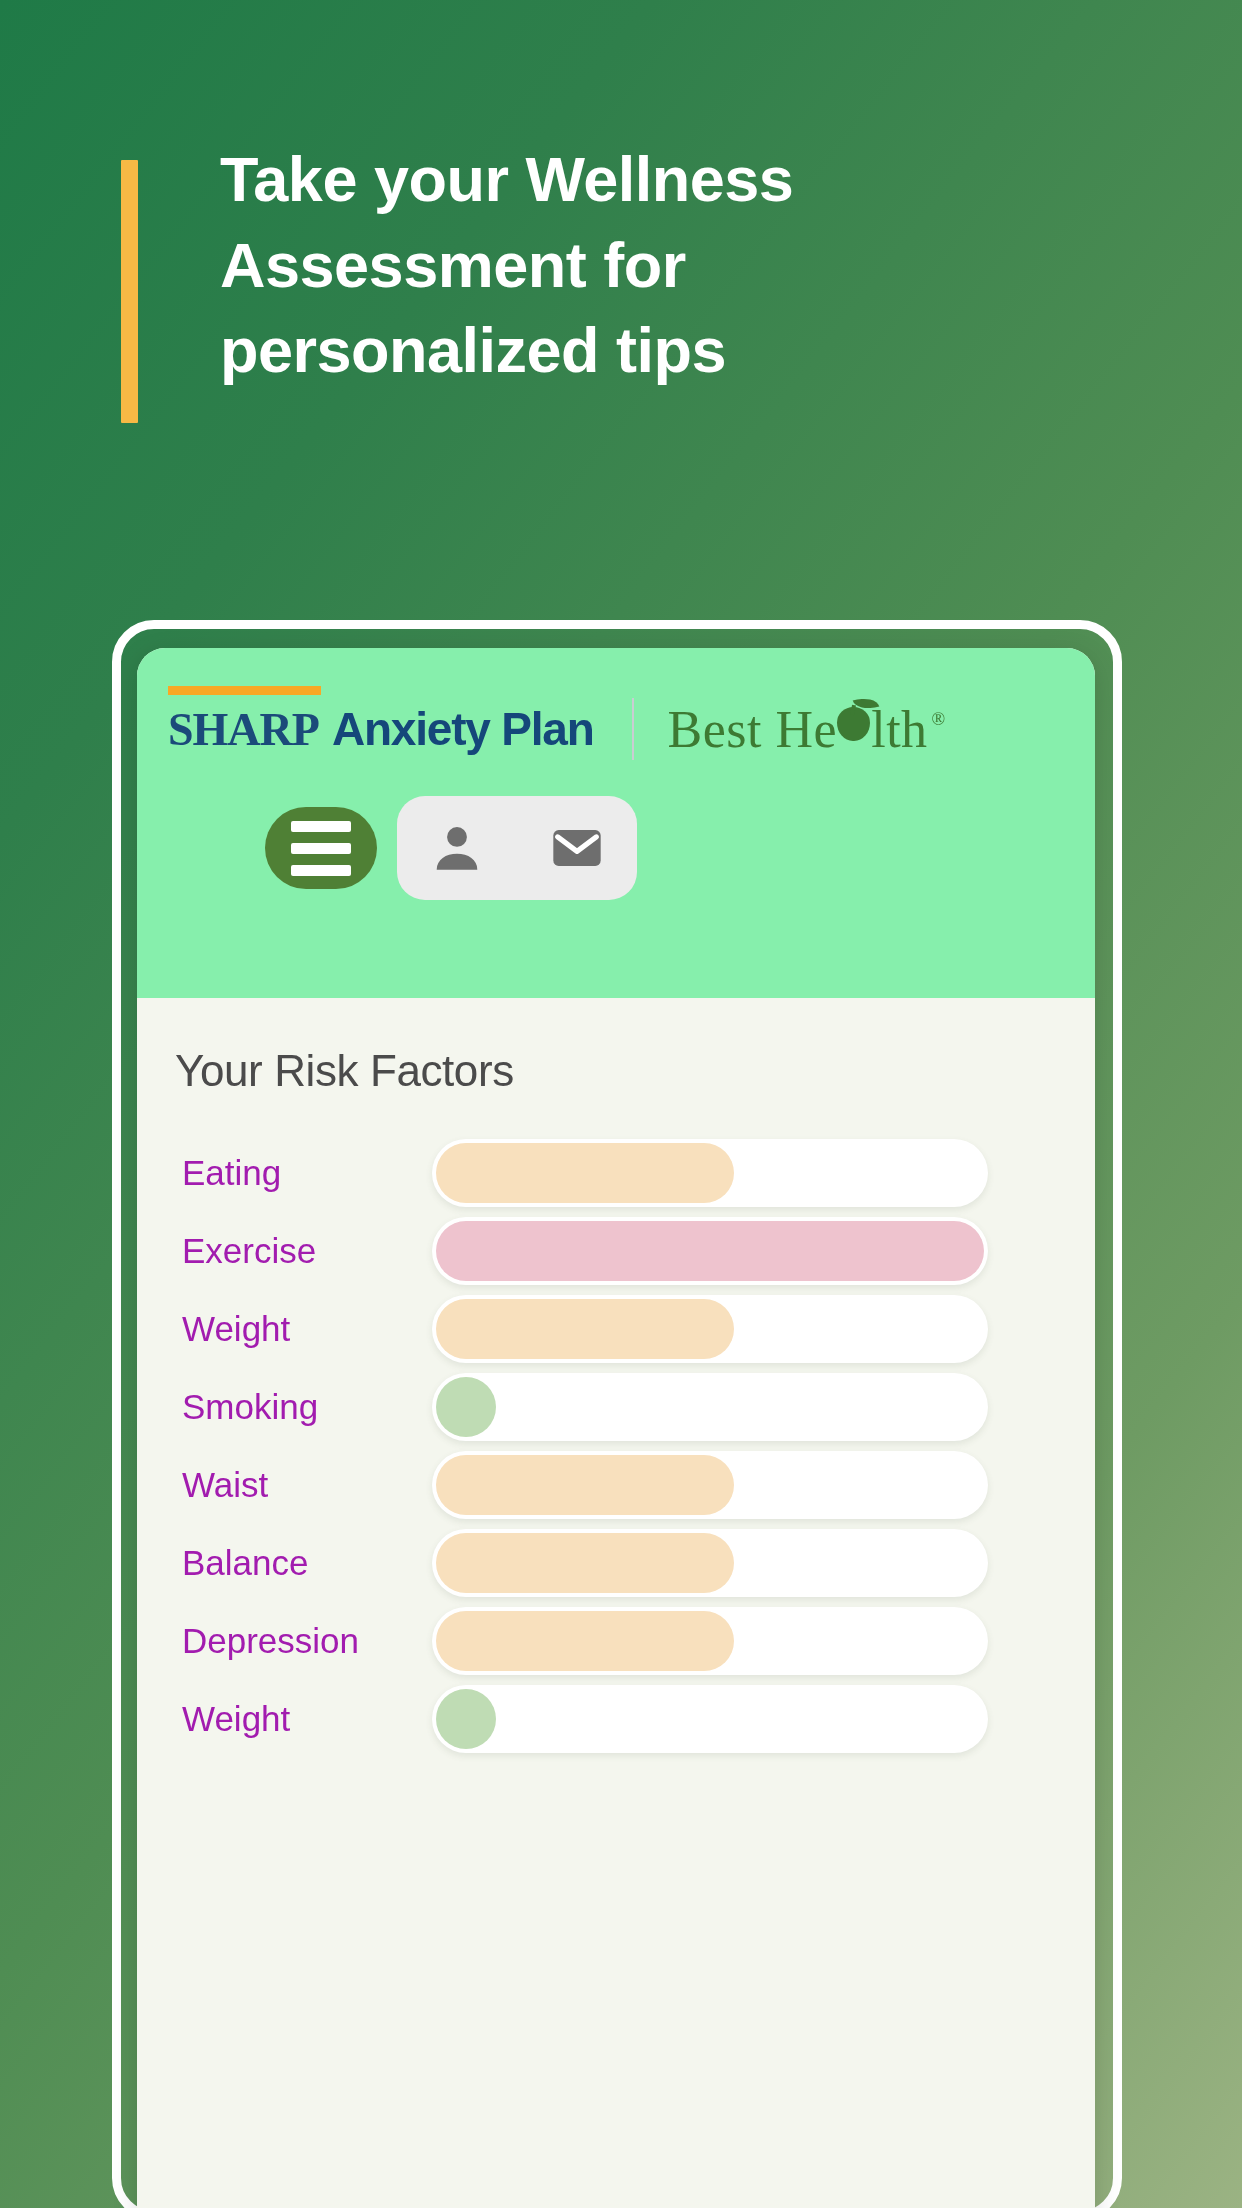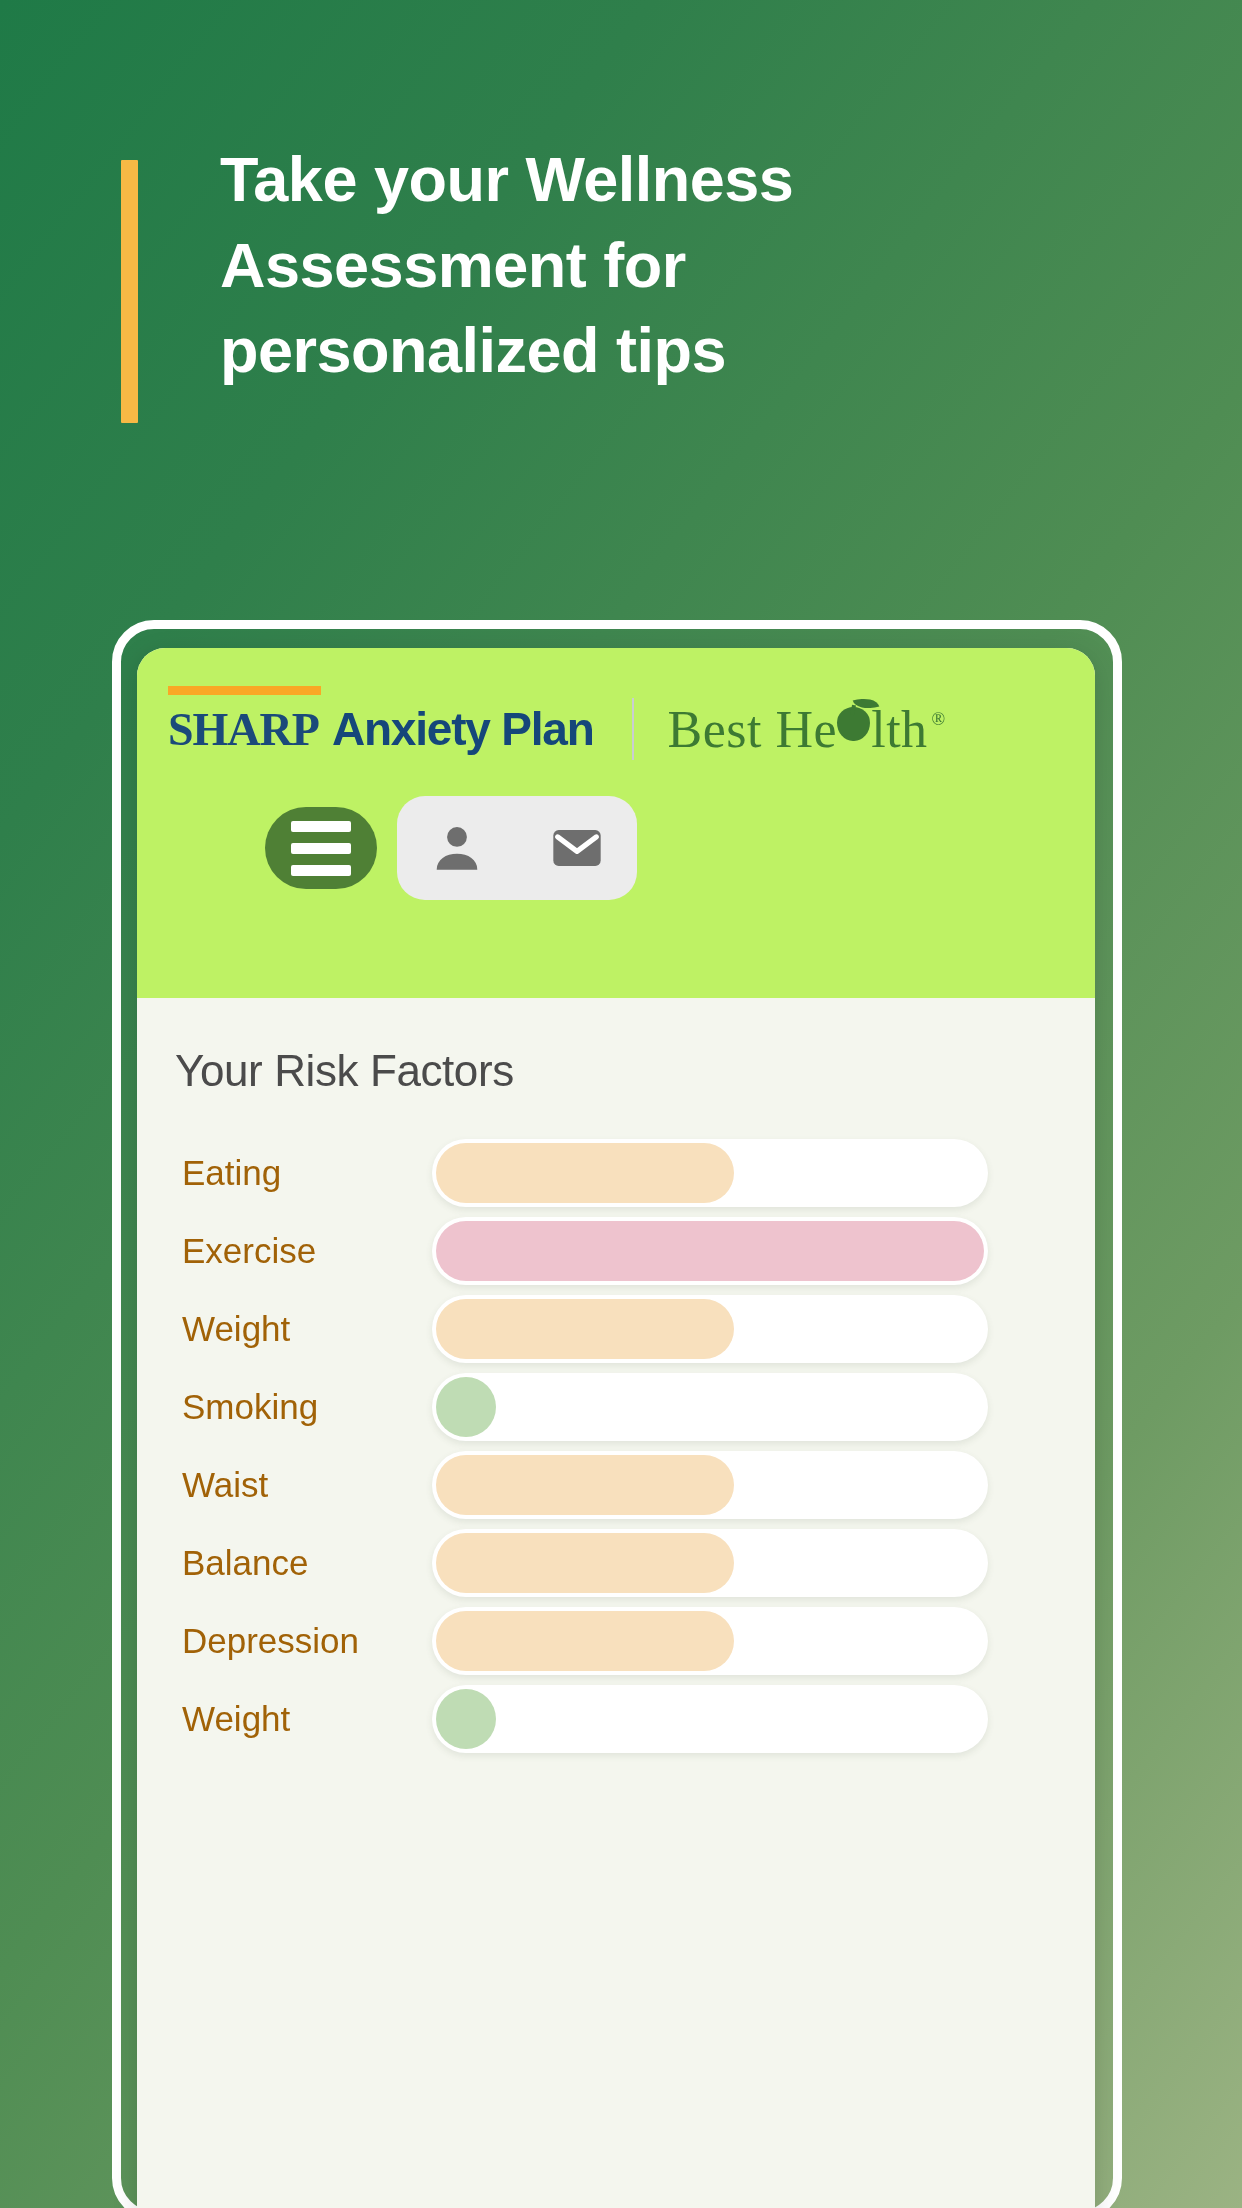--- a/index.html
+++ b/index.html
@@ -29,21 +29,21 @@
   }
   .phone-screen{
     position:absolute;left:137px;top:648px;width:958px;height:1600px;
     background:#f6f8f1;border-radius:28px;overflow:hidden;
     box-shadow:0 6px 26px rgba(0,0,0,.13);
   }
 
   
   .app-header{
     position:absolute;left:0;top:0;width:958px;height:350px;
-    background:#bef264;
+    background:#86efac;
   }
   .brandbar{
     position:absolute;left:0;top:38px;width:958px;height:86px;
     display:flex;align-items:center;
   }
   .sharp-logo{position:relative;margin-left:31px;display:flex;align-items:baseline;}
   .sharp-rule{
     position:absolute;left:0;top:-16px;width:153px;height:9px;background:#f9a825;
   }
   .sharp-word{
@@ -98,21 +98,21 @@
     position:absolute;left:0;top:350px;width:958px;height:1250px;background:#f4f6ee;
   }
   .panel-title{
     position:absolute;left:38px;top:48px;color:#4b4b4b;font-size:44px;font-weight:400;
     letter-spacing:-.4px;
   }
   .rows{position:absolute;left:0;top:136px;width:958px;}
   .row{position:relative;height:77px;margin-bottom:1px;display:flex;align-items:center;}
   .rf-label{
     position:absolute;left:45px;top:50%;transform:translateY(-50%);
-    color:#a16207;font-size:35px;white-space:nowrap;z-index:1;
+    color:#a21caf;font-size:35px;white-space:nowrap;z-index:1;
   }
   .track{
     position:absolute;left:295px;width:556px;height:68px;top:50%;
     transform:translateY(-50%);
     background:#ffffff;border-radius:34px;
     box-shadow:0 3px 7px rgba(70,90,60,.11);z-index:2;
   }
   .fill{
     position:absolute;left:4px;top:4px;height:60px;border-radius:30px;min-width:60px;
   }

